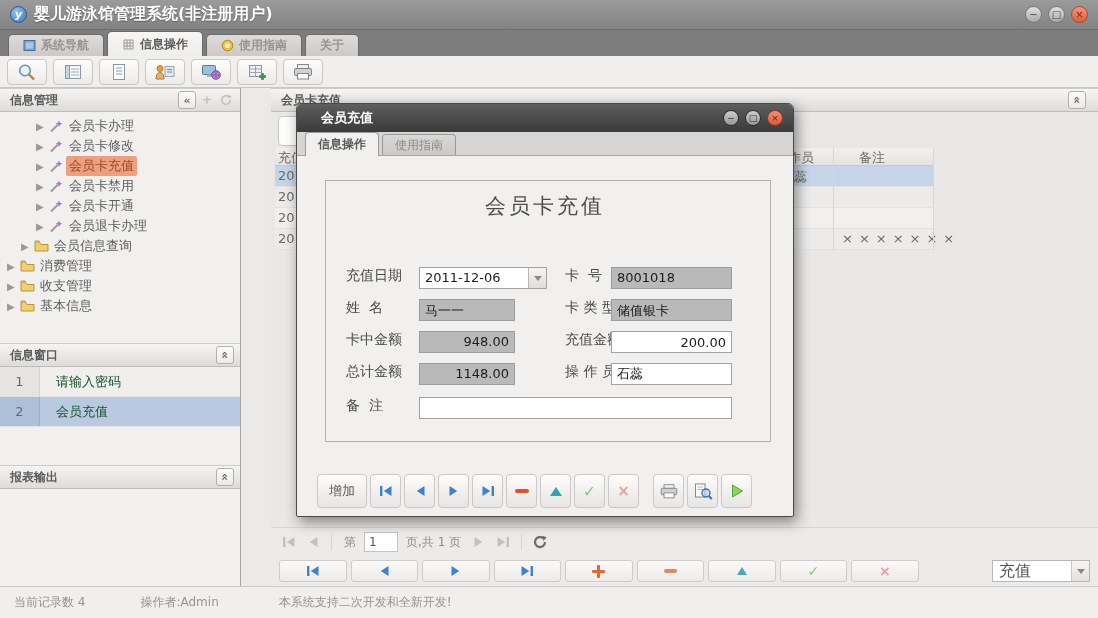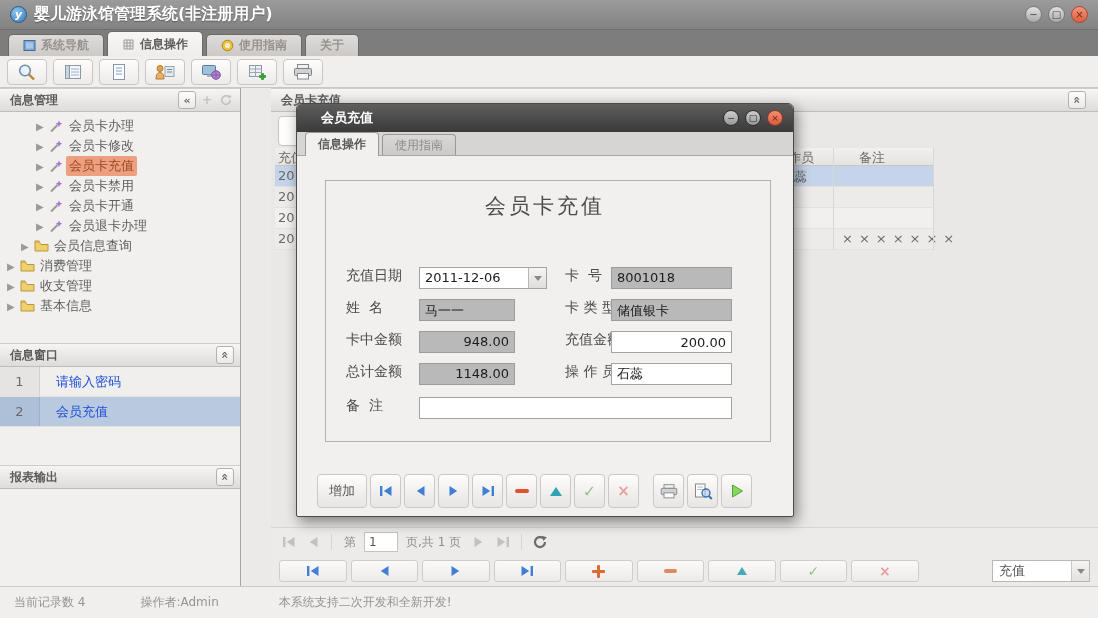--- a/index.html
+++ b/index.html
@@ -49,21 +49,21 @@
   .tree-item.lv2 { padding-left:36px; } .tree-item.lv1 { padding-left:21px; } .tree-item.lv0 { padding-left:7px; }
   .tarrow { color:#9a9a9a; font-size:10px; width:13px; }
   .ticon { width:17px; display:flex; align-items:center; }
   .tree-item .i-folder { display:none; } .tree-item.folder .i-folder { display:flex; }
   .tlabel { padding:1px 3px; border-radius:2px; }
   .tree-item.sel .tlabel { background:#eda07f; color:#a04724; }
 
   .iw-row { height:30px; display:flex; align-items:center; border-bottom:1px solid #e3e1df; background:#f0efee; cursor:pointer; }
   .iw-num { width:40px; align-self:stretch; display:flex; align-items:center; justify-content:center;
     background:#e6e4e2; border-right:1px solid #d4d2d0; color:#6a6a6a; font-size:13px; }
-  .iw-label { padding-left:16px; font-size:13px; color:#1d4ed8; }
+  .iw-label { padding-left:16px; font-size:13px; color:#14532d; }
   .iw-row.sel { background:#b9c9e0; } .iw-row.sel .iw-num { background:#aebfd8; border-right-color:#9cb0cc; }
   .iw-fill { height:38px; }
 
   
   .main { position:absolute; left:271px; top:88px; width:827px; height:439px; background:#e9e8e6; }
   .main .panel-hd { padding-right:12px; }
   .half-btn { position:absolute; left:7px; top:28px; width:30px; height:30px; background:#fdfdfc; border:1px solid #c6c4c2; border-radius:4px; }
   .grid-hd { position:absolute; left:4px; top:60px; width:658px; height:18px;
     background:linear-gradient(#f2f0ee,#e5e3e1); border-bottom:1px solid #c9c7c5; color:#6f6d6b; font-size:13px; }
   .grid-hd span { position:absolute; top:1px; }
@@ -86,21 +86,21 @@
   .page-input { width:34px; height:20px; border:1px solid #c4c2c0; background:#fff; padding:0 4px; font-size:12px; color:#555;
     font-family:inherit; }
   .plabel { font-size:12px; color:#8f8d8b; margin:0 4px; }
 
   
   .navrow { position:absolute; left:271px; top:556px; width:827px; height:30px; background:#edebe9; display:flex; align-items:center; padding:0 8px; gap:4px; }
   .nbtn { flex:1; max-width:75px; height:22px; border:1px solid #cfcdcb; border-radius:3px;
     background:linear-gradient(#fbfaf9,#edebe9); display:flex; align-items:center; justify-content:center; cursor:pointer; }
   .nav-spacer { flex:1; }
   .combo { width:98px; height:22px; border:1px solid #b9b7b5; background:#fff; display:flex; align-items:center; cursor:pointer; }
-  .combo .cval { flex:1; padding-left:6px; color:#555; font-size:13px; }
+  .combo .cval { flex:1; padding-left:6px; color:#555; font-size:16px; }
   .combo .cbtn { width:18px; align-self:stretch; border-left:1px solid #c9c7c5; background:linear-gradient(#f6f5f4,#e3e1df);
     display:flex; align-items:center; justify-content:center; }
   .dn-arrow { width:0; height:0; border-left:4px solid transparent; border-right:4px solid transparent; border-top:5px solid #8a8886; }
 
   
   .statusbar { position:absolute; left:0; top:586px; width:1098px; height:32px; background:#f1efed; border-top:1px solid #cccac8;
     display:flex; align-items:center; color:#96948f; font-size:12px; }
   .statusbar .s1 { margin-left:14px; } .statusbar .s2 { margin-left:55px; } .statusbar .s3 { margin-left:60px; }
 
   

